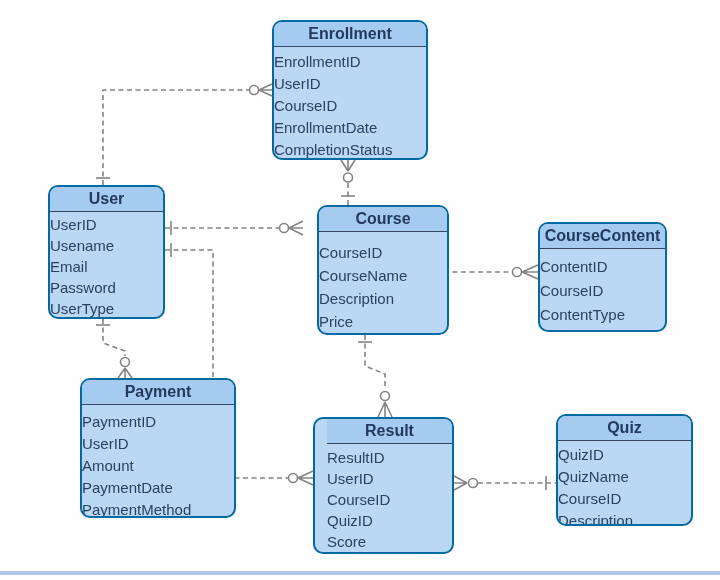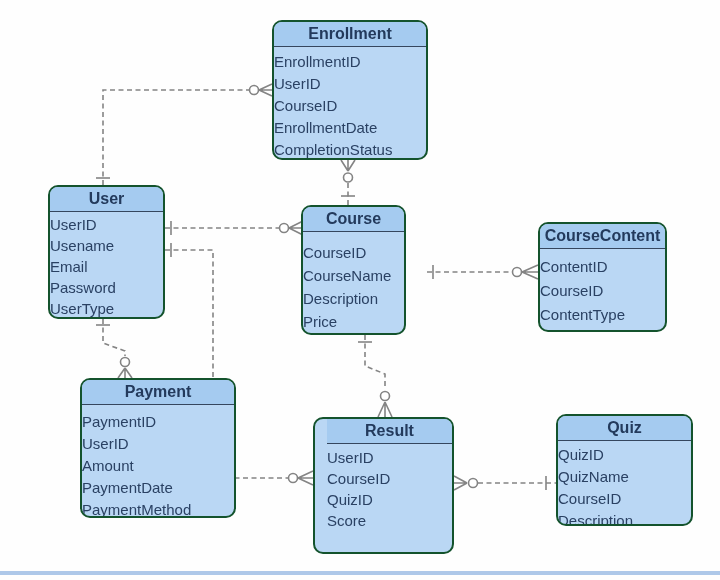--- a/index.html
+++ b/index.html
@@ -3,21 +3,21 @@
 <meta charset="utf-8">
 <style>
   html,body{margin:0;padding:0;background:#ffffff;}
   .canvas{
     position:relative;width:720px;height:580px;background:#fefefe;overflow:hidden;
     font-family:"Liberation Sans", sans-serif;
   }
   .entity{
     position:absolute;
     background:#bad7f4;
-    border:2px solid #14532d;
+    border:2px solid #0369a1;
     border-radius:10px;
     box-sizing:border-box;
     color:#2a4163;
     overflow:hidden;
   }
   .entity .hdr{
     background:#a5cbf0;
     border-bottom:1.6px solid #35465e;
     text-align:center;
     font-weight:700;
@@ -26,21 +26,21 @@
     height:24px;
     color:#233a5c;
   }
   .entity .body{text-align:left;font-size:15px;}
   .entity .field{white-space:nowrap;}
 
   .e0{left:272px;top:20px;width:156px;height:140px;}
   .e0 .body{padding-top:4px;} .e0 .field{line-height:22px;}
   .e1{left:48px;top:185px;width:117px;height:134px;}
   .e1 .body{padding-top:2px;} .e1 .field{line-height:21px;}
-  .e2{left:301px;top:205px;width:105px;height:130px;}
+  .e2{left:317px;top:205px;width:132px;height:130px;}
   .e2 .body{padding-top:9px;} .e2 .field{line-height:23px;}
   .e3{left:538px;top:222px;width:129px;height:110px;}
   .e3 .body{padding-top:6px;} .e3 .field{line-height:24px;}
   .e4{left:48px;top:378px;width:156px;height:140px;margin-left:32px;}
   .e4 .body{padding-top:6px;} .e4 .field{line-height:22px;}
   .e5{left:313px;top:417px;width:141px;height:137px;padding-left:12px;}
   .e5 .body{padding-top:3px;} .e5 .field{line-height:21px;}
   .e6{left:556px;top:414px;width:137px;height:112px;}
   .e6 .body{padding-top:3px;} .e6 .field{line-height:22px;}
 
@@ -163,20 +163,21 @@
       <div class="field">UserID</div>
       <div class="field">Amount</div>
       <div class="field">PaymentDate</div>
       <div class="field">PaymentMethod</div>
     </div>
   </div>
 
   <div class="entity e5">
     <div class="hdr">Result</div>
     <div class="body">
+      <div class="field">ResultID</div>
       <div class="field">UserID</div>
       <div class="field">CourseID</div>
       <div class="field">QuizID</div>
       <div class="field">Score</div>
     </div>
   </div>
 
   <div class="entity e6">
     <div class="hdr">Quiz</div>
     <div class="body">

